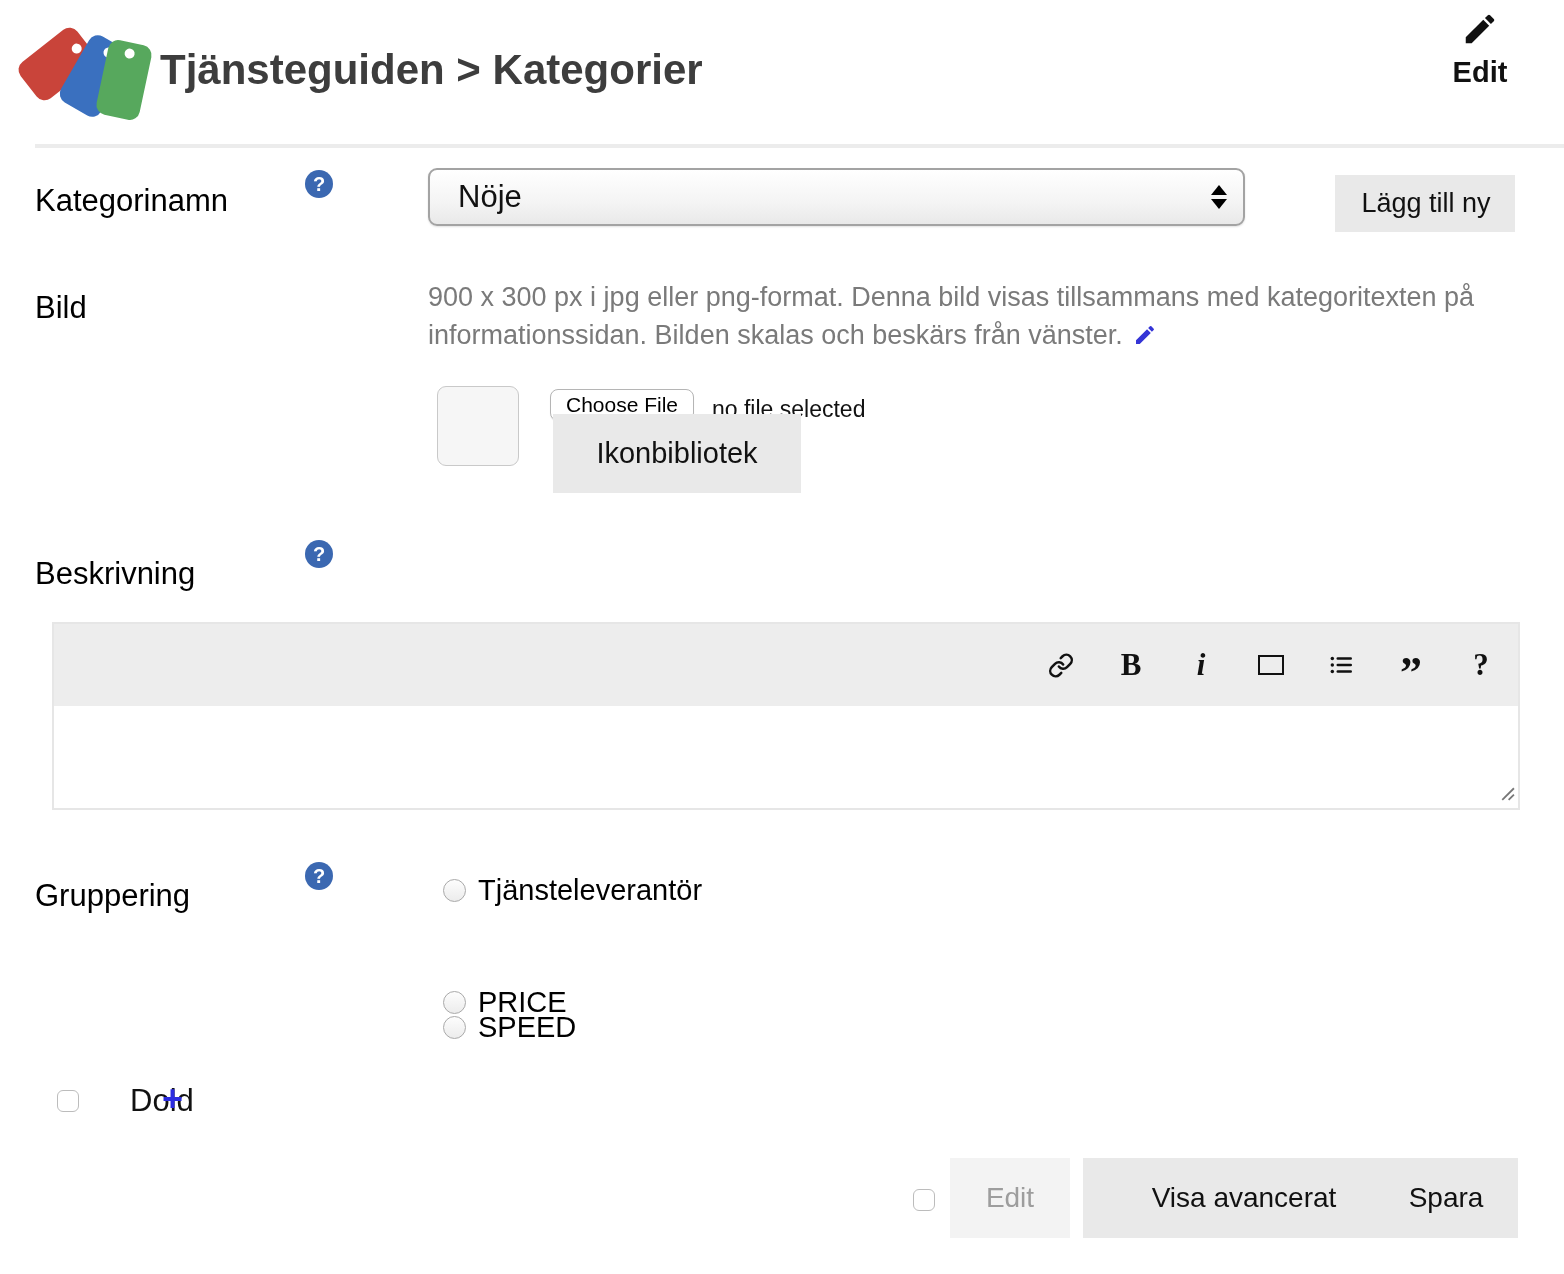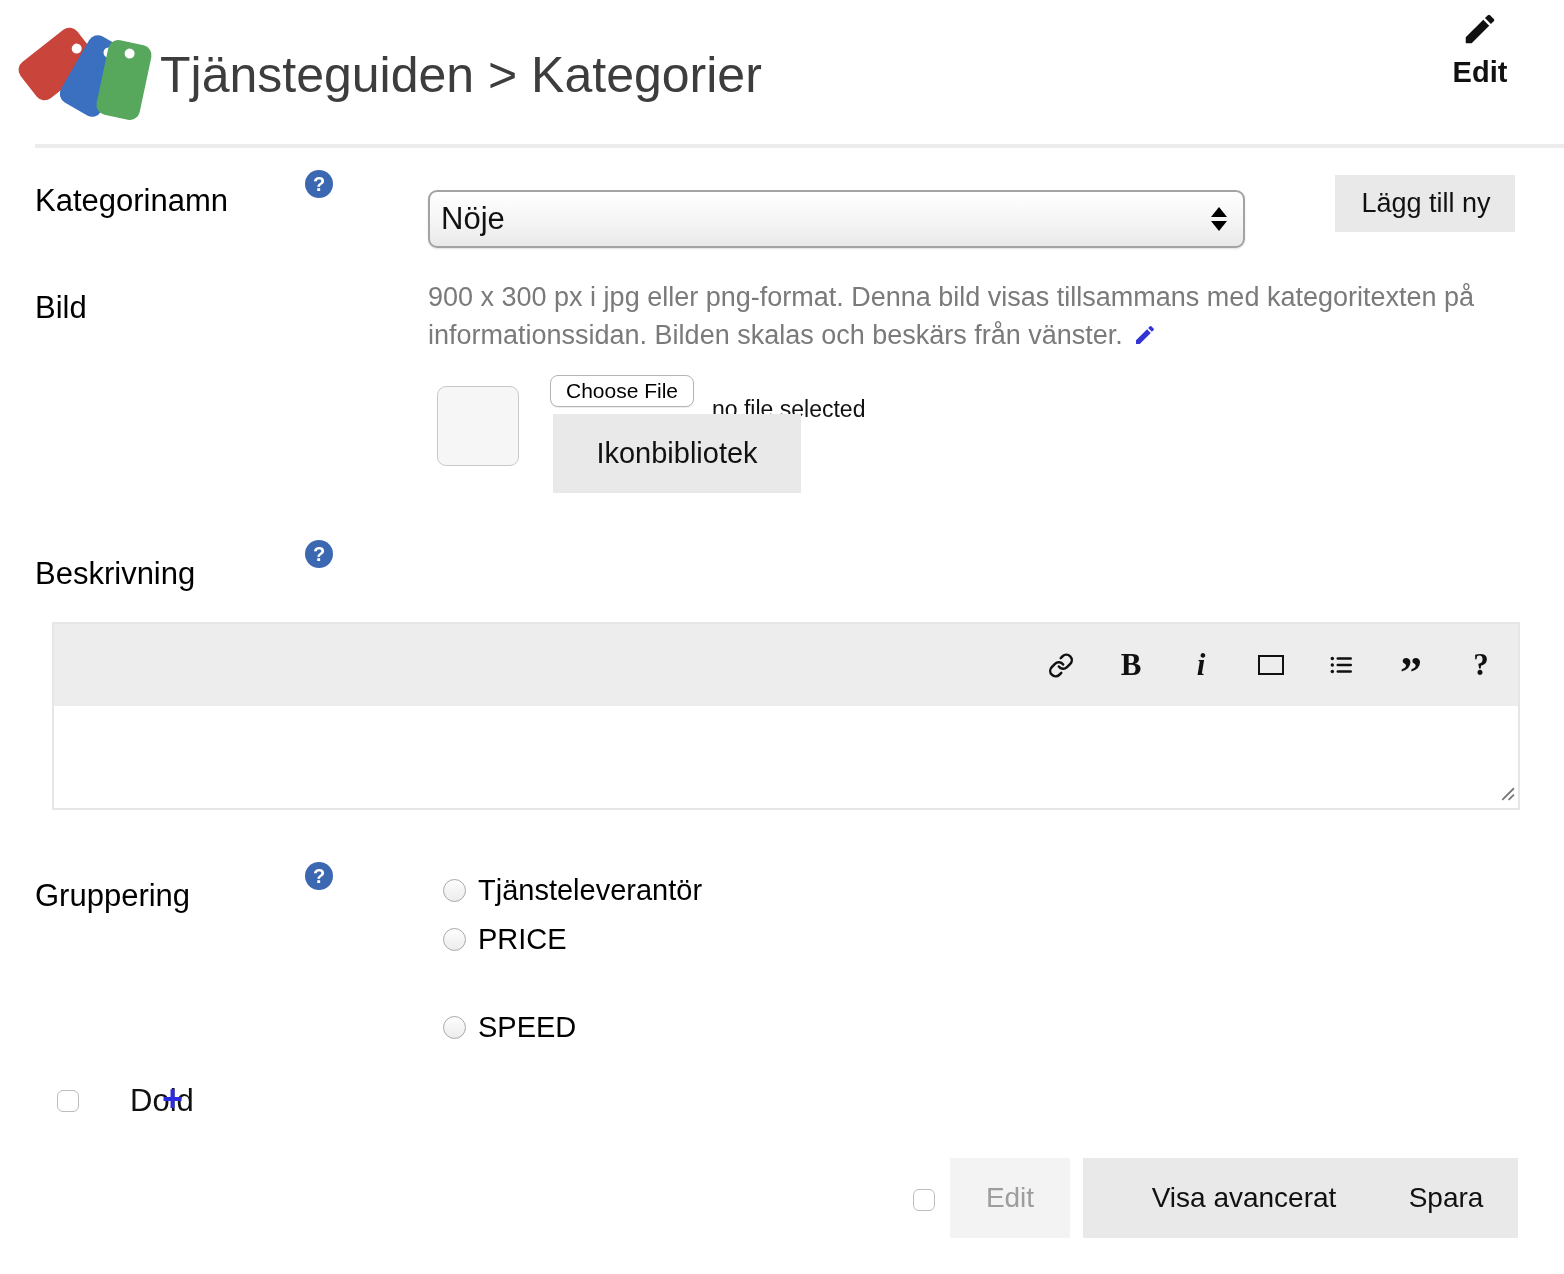--- a/index.html
+++ b/index.html
@@ -10,55 +10,55 @@
   .abs{position:absolute;}
 
   
   .logo{left:36px;top:12px;width:106px;height:106px;}
   .tag{position:absolute;border-radius:10px;}
   .tag .hole{position:absolute;left:50%;top:6px;transform:translateX(-50%);
     width:10px;height:10px;border-radius:50%;background:#fff;}
   .tag-red{width:46px;height:72px;left:-2px;top:16px;transform:rotate(52deg);z-index:1;}
   .tag-blue{width:46px;height:76px;left:36px;top:26px;transform:rotate(30deg);z-index:2;}
   .tag-green{width:44px;height:76px;left:66px;top:30px;transform:rotate(12deg);z-index:3;}
-  .page-title{left:160px;top:46px;font-size:50px;font-weight:400;color:#3d3d3d;}
+  .page-title{left:160px;top:46px;font-size:42px;font-weight:700;color:#3d3d3d;}
   .edit-top{left:1432px;top:10px;width:96px;text-align:center;cursor:pointer;}
   .edit-top .pencil{display:block;margin:0 auto;}
   .edit-top-label{font-size:29px;font-weight:600;color:#111;margin-top:8px;}
   .header-divider{left:35px;top:144px;width:1529px;height:4px;background:#ececec;}
 
   
   .field-label{font-size:31px;color:#000;font-weight:400;}
   .help-badge{width:28px;height:28px;border-radius:50%;background:#3b68b1;
     color:#fff;font-size:20px;font-weight:700;display:flex;align-items:center;
     justify-content:center;cursor:pointer;}
   .gray-btn{background:#e9e9e9;border:none;display:flex;align-items:center;
     justify-content:center;font-size:28px;color:#111;cursor:pointer;
     font-family:"Liberation Sans",sans-serif;}
 
   
-  .select-box{left:428px;top:190px;width:817px;height:58px;border:2px solid #a3a3a3;
+  .select-box{left:428px;top:168px;width:817px;height:58px;border:2px solid #a3a3a3;
     border-radius:9px;background:linear-gradient(#ffffff, #f4f4f4 60%, #e9e9e9);
-    display:flex;align-items:center;padding:0 11px;box-sizing:border-box;
+    display:flex;align-items:center;padding:0 28px;box-sizing:border-box;
     font-size:31px;cursor:pointer;box-shadow:0 1px 2px rgba(0,0,0,.12);}
   .spinner{position:absolute;right:16px;top:50%;transform:translateY(-50%);
     display:flex;flex-direction:column;gap:4px;align-items:center;}
   .tri-up{width:0;height:0;border-left:8px solid transparent;
     border-right:8px solid transparent;border-bottom:10px solid #000;}
   .tri-down{width:0;height:0;border-left:8px solid transparent;
     border-right:8px solid transparent;border-top:10px solid #000;}
   .add-new-btn{left:1335px;top:175px;width:180px;height:57px;}
 
   
   .image-help{left:428px;top:278px;width:1060px;font-size:27px;line-height:38px;
     color:#7a7a7a;}
   .inline-pencil{display:inline-block;vertical-align:-3px;margin-left:10px;cursor:pointer;}
   .img-placeholder{left:437px;top:386px;width:80px;height:78px;background:#f6f6f6;
     border:1px solid #c9c9c9;border-radius:9px;}
-  .choose-file{left:550px;top:375px;width:144px;height:32px;background:#fff;
+  .choose-file{left:550px;top:389px;width:144px;height:32px;background:#fff;
     border:1px solid #b5b5b5;border-radius:8px;font-size:21px;display:flex;
     align-items:center;justify-content:center;cursor:pointer;
     box-shadow:0 1px 1px rgba(0,0,0,.08);font-family:"Liberation Sans",sans-serif;}
   .no-file{left:712px;top:396px;font-size:23px;color:#111;}
   .icon-library-btn{left:553px;top:414px;width:248px;height:79px;font-size:29px;}
 
   
   .editor{left:52px;top:622px;width:1468px;height:188px;border:2px solid #e6e6e6;
     box-sizing:border-box;background:#fff;}
   .editor-toolbar{height:82px;background:#ededed;display:flex;align-items:center;
@@ -183,21 +183,21 @@
     </div>
   </div>
 
   <div class="abs field-label" style="left:35px;top:878px;">Gruppering</div>
   <div class="abs help-badge" style="left:305px;top:862px;">?</div>
 
   <div class="abs radio-row" style="left:443px;top:874px;text-align:right;">
     <span class="radio-dot"></span>
     <span class="radio-label">Tjänsteleverantör</span>
   </div>
-  <div class="abs radio-row" style="left:443px;top:923px;">
+  <div class="abs radio-row" style="left:443px;top:986px;">
     <span class="radio-dot"></span>
     <span class="radio-label">PRICE</span>
   </div>
   <div class="abs radio-row" style="left:443px;top:994px;margin-top:17px;">
     <span class="radio-dot"></span>
     <span class="radio-label">SPEED</span>
   </div>
 
   <span class="abs checkbox" style="left:57px;top:1090px;"></span>
   <span class="abs dold-label">Dold</span>

